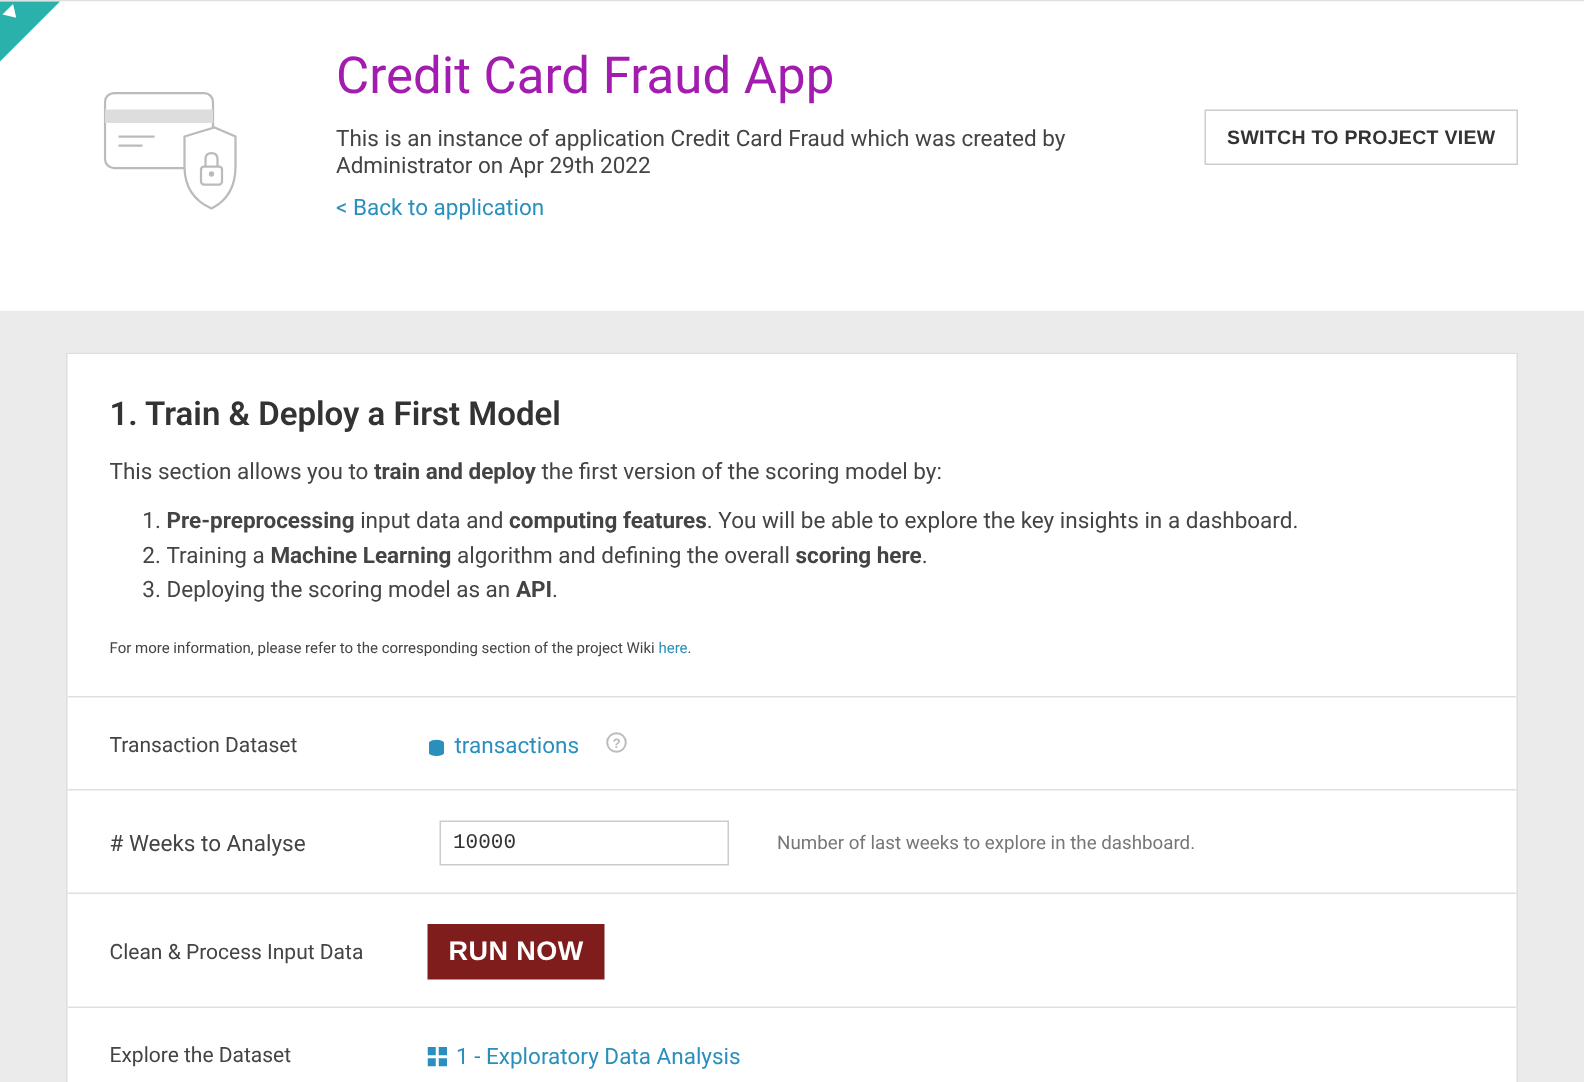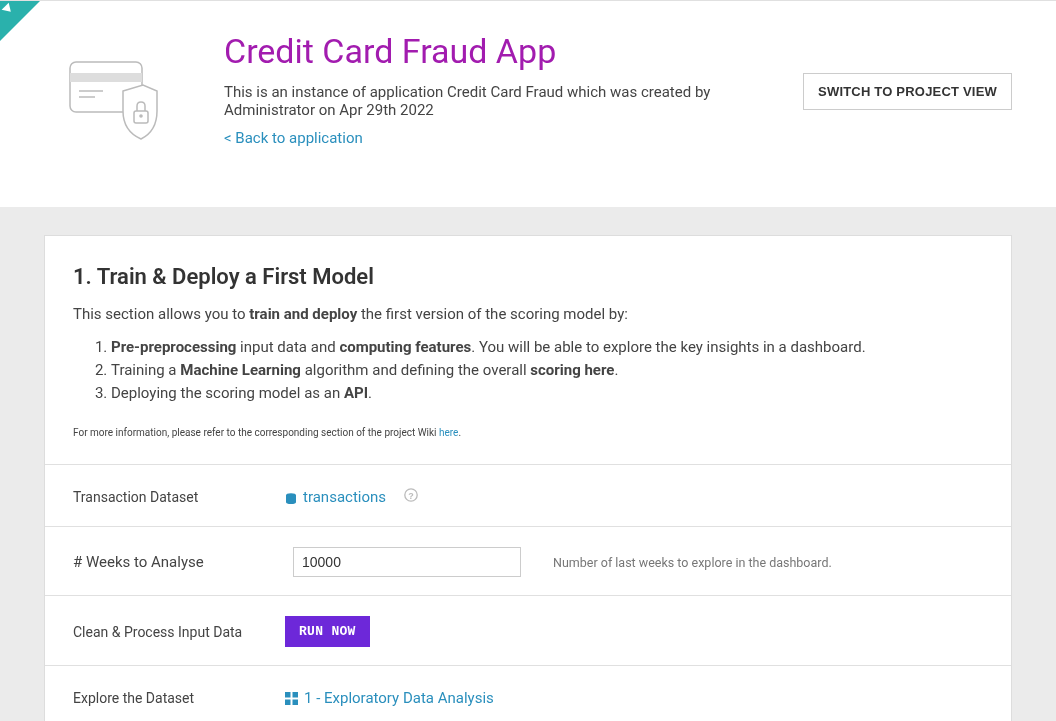--- a/index.html
+++ b/index.html
@@ -158,40 +158,40 @@
   align-items: center;
   gap: 32px;
   width: 100%;
 }
 .sub-label {
   width: 188px;
   font-size: 15px;
   color: #444;
 }
 .num-input {
-  width: 228px;
+  width: 193px;
   padding: 6px 8px;
   font-size: 14px;
   border: 1px solid #ccc;
   color: #333;
+  font-family: Liberation Mono, monospace;
 }
 .hint-text {
   font-size: 12.5px;
   color: #777;
 }
 .run-btn {
-  background: #6d28d9;
+  background: #7f1d1d;
   color: #fff;
   border: none;
   padding: 8px 14px;
-  font-size: 13px;
+  font-size: 18px;
   font-weight: 700;
   cursor: pointer;
   letter-spacing: 0.3px;
-  font-family: Liberation Mono, monospace;
 }
 .dash-link {
   color: #2a8fbd;
   text-decoration: none;
   font-size: 15px;
   display: inline-flex;
   align-items: center;
   gap: 6px;
 }
 .grid-icon { width: 13px; height: 13px; display: inline-block; }

